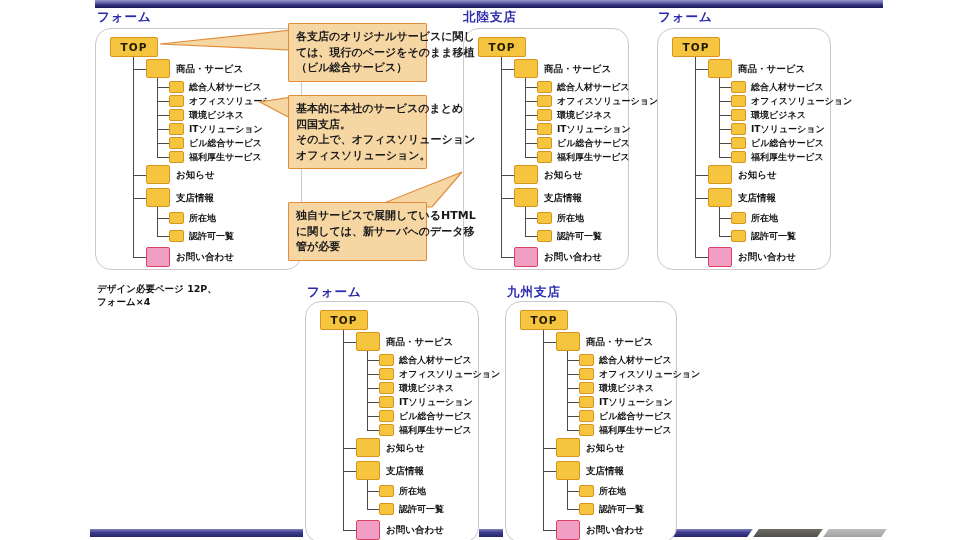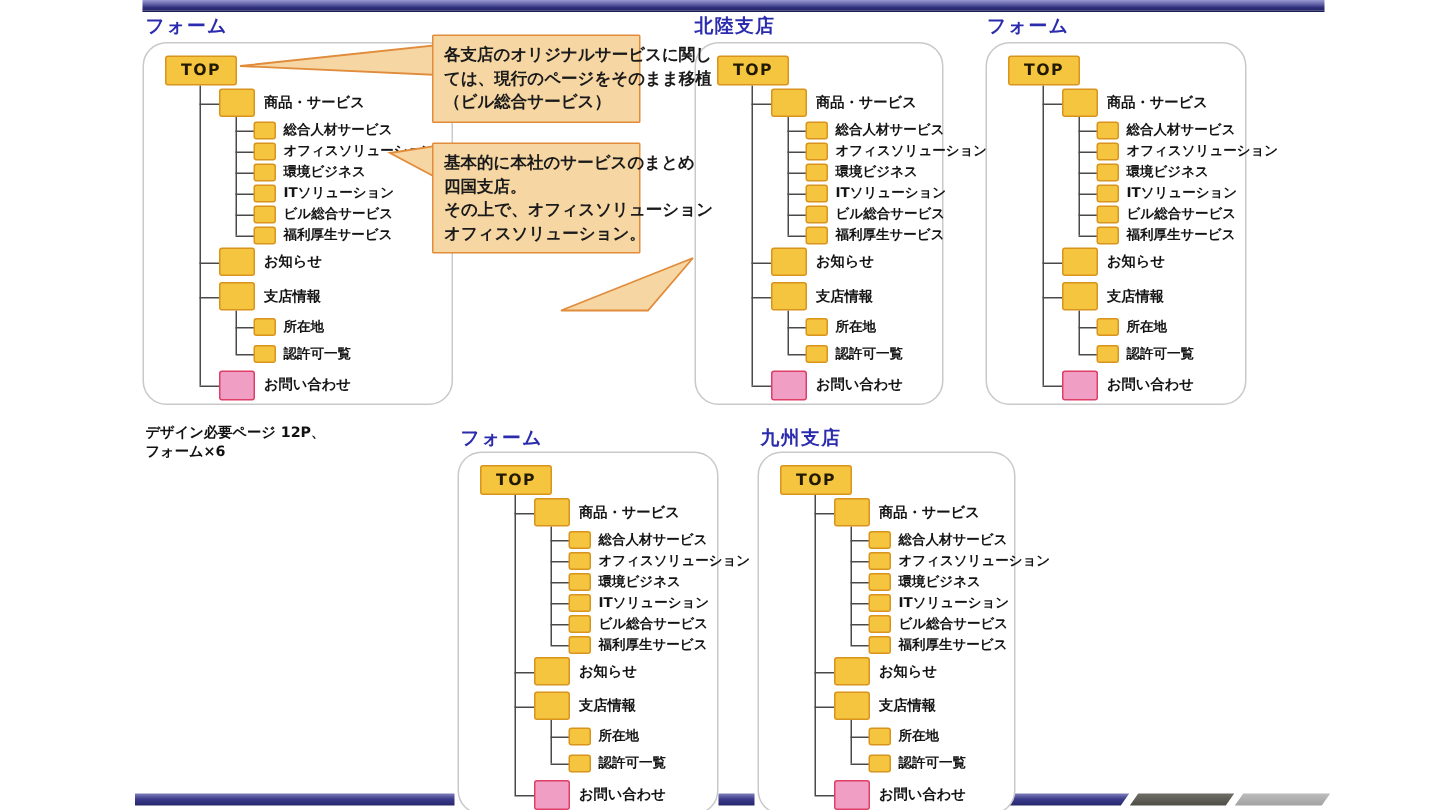--- a/index.html
+++ b/index.html
@@ -312,19 +312,24 @@
       <div class="callout-line">各支店のオリジナルサービスに関し</div>
       <div class="callout-line">ては、現行のページをそのまま移植</div>
       <div class="callout-line">（ビル総合サービス）</div>
     </div>
   <div class="callout" style="top:95px;">
       <div class="callout-line">基本的に本社のサービスのまとめ</div>
       <div class="callout-line">四国支店。</div>
       <div class="callout-line">その上で、オフィスソリューション</div>
       <div class="callout-line">オフィスソリューション。</div>
     </div>
+  <div class="callout" style="top:202px;">
+      <div class="callout-line">独自サービスで展開しているHTML</div>
+      <div class="callout-line">に関しては、新サーバへのデータ移</div>
+      <div class="callout-line">管が必要</div>
+    </div>
 
   <div class="design-note">
     <span>デザイン必要ページ 12P、</span>
-    <span>フォーム×6</span>
+    <span>フォーム×4</span>
   </div>
 
 </div>
 
 </body></html>

